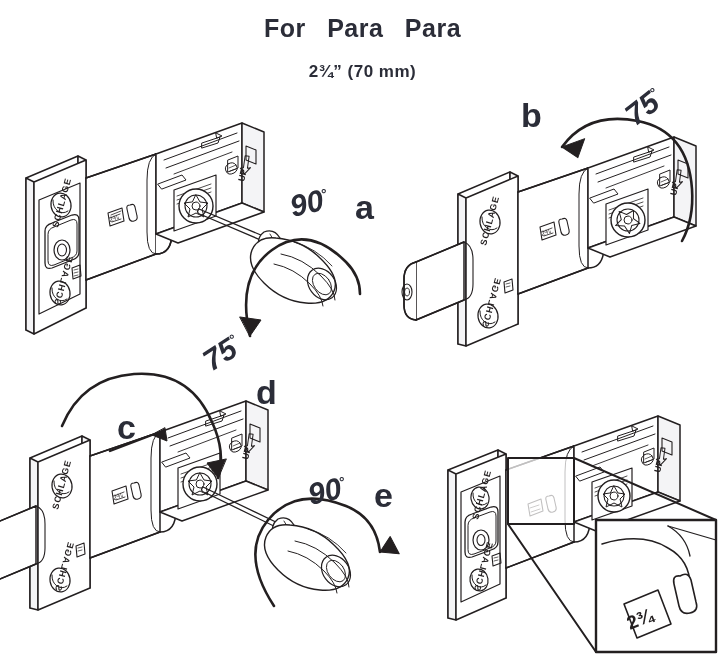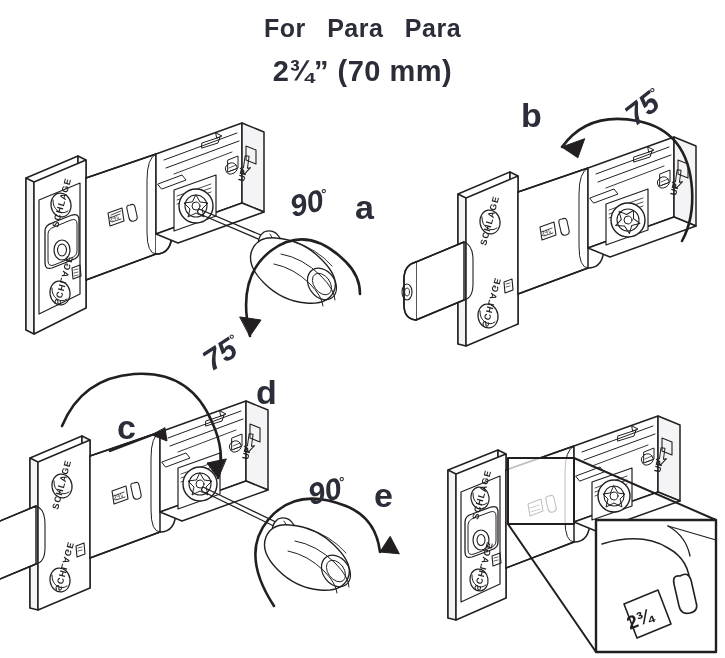--- a/index.html
+++ b/index.html
@@ -15,21 +15,21 @@
   .heading{
     position:absolute;left:0;right:0;top:14px;
     text-align:center;
     font-weight:bold;
     color:#2b2d38;
     line-height:1.18;
     letter-spacing:0.5px;
   }
   .heading .l1{font-size:25px;display:block;}
   .heading .l1 span{margin:4px 7px;}
-  .heading .l2{font-size:29px;display:block;margin-top:10px;}
+  .heading .l2{font-size:17px;display:block;margin-top:18px;}
 
   
   .panel{position:absolute;}
   #panel-a{left:6px;  top:108px; width:392px; height:236px;}
   #panel-b{left:398px;top:94px;  width:327px; height:250px;}
   #panel-cde{left:0px;top:338px; width:432px; height:305px;}
   #panel-f{left:428px;top:408px; width:297px; height:250px;}
 
   .panel svg{display:block;width:100%;height:100%;overflow:visible;}
 

